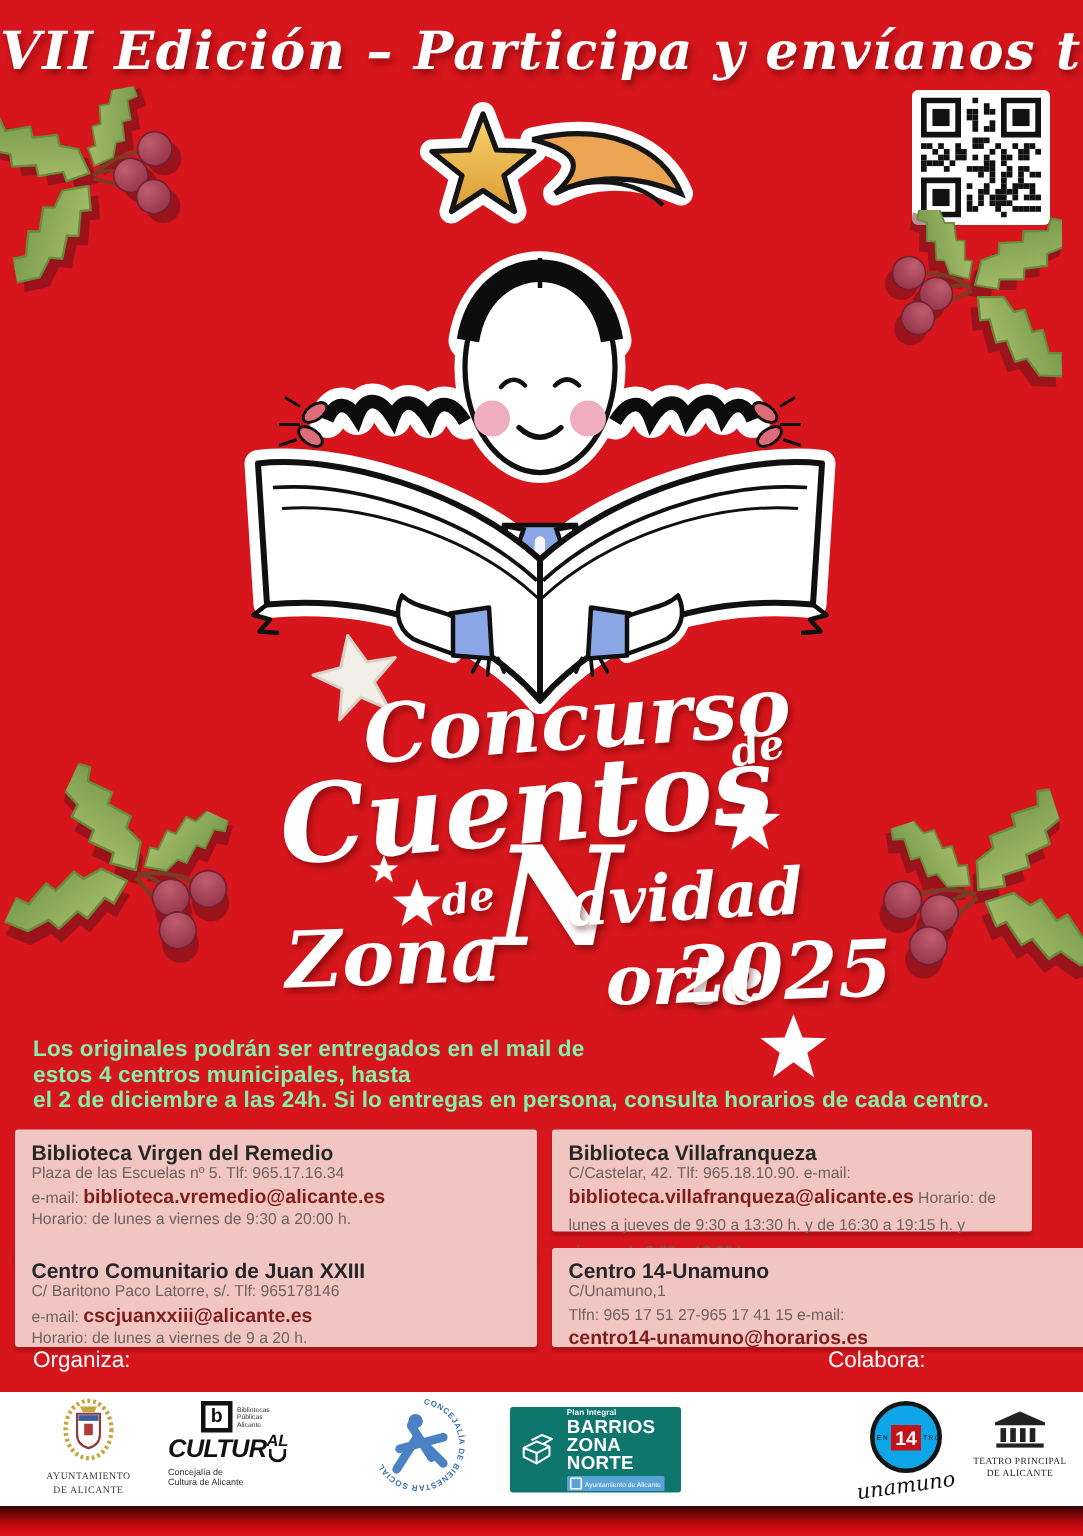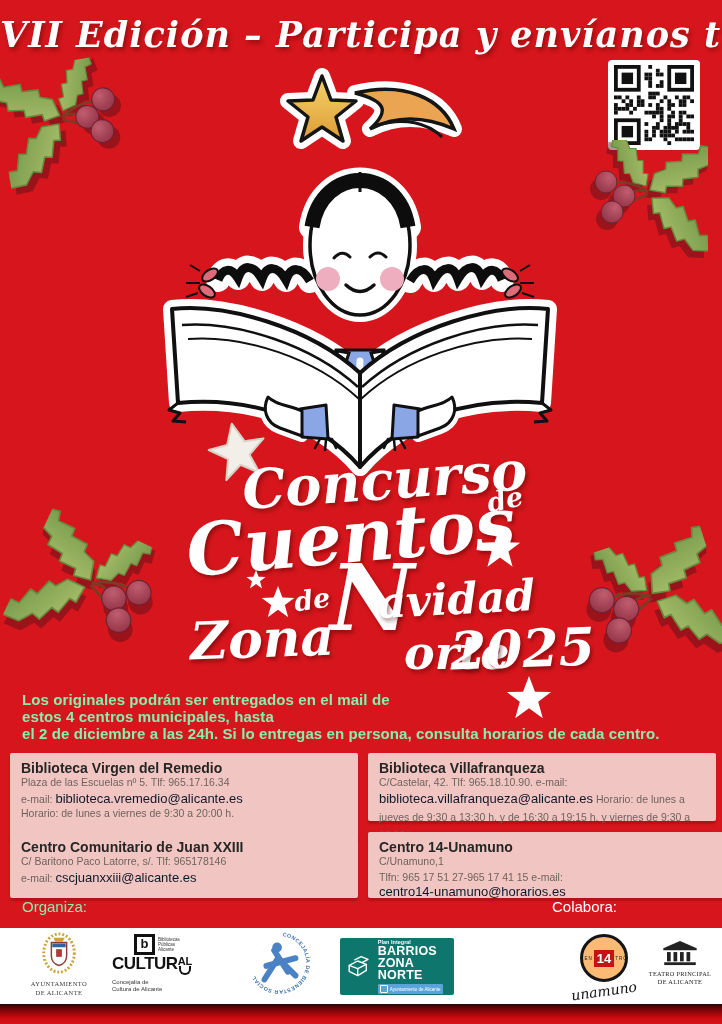--- a/index.html
+++ b/index.html
@@ -21,55 +21,55 @@
   .star{position:absolute;background:#fff;clip-path:polygon(50% 0%,63% 34%,98% 35%,70% 56%,80% 92%,50% 70%,20% 92%,30% 56%,2% 35%,37% 34%);filter:drop-shadow(2px 3px 2px rgba(60,0,0,.4));}
   .star-a{left:479px;top:528px;width:42px;height:42px;}
   .star-b{left:246px;top:570px;width:20px;height:20px;}
   .star-c{left:261px;top:586px;width:34px;height:34px;}
   .star-d{left:506px;top:676px;width:46px;height:46px;}
   
   .intro{left:22px;top:691px;width:690px;color:#86efac;font-weight:bold;font-size:15px;line-height:17px;letter-spacing:.1px;}
   
   .box{position:absolute;background:#f1c6c2;border-radius:2px;padding:7px 11px;box-sizing:border-box;box-shadow:0 3px 2px rgba(80,0,0,.25);}
   .box1{left:10px;top:753px;width:348px;height:88px;}
-  .box2{left:368px;top:753px;width:348px;height:68px;}
+  .box2{left:368px;top:753px;width:320px;height:68px;}
   .box3{left:10px;top:832px;width:348px;height:66px;}
   .box4{left:368px;top:832px;width:412px;height:66px;}
   .box .title{font-size:14px;font-weight:bold;color:#262626;line-height:16px;}
   .box .small{font-size:10.5px;color:#6e625e;line-height:13px;}
-  .box .email{font-size:13px;font-weight:normal;color:#0f172a;}
+  .box .email{font-size:13px;font-weight:bold;color:#7f1d1d;}
   .box p{margin:0;}
   .mt2{margin-top:2px;} .mt3{margin-top:3px;}
   
-  .org-label{left:22px;top:898px;color:#86efac;font-size:15px;}
+  .org-label{left:22px;top:898px;color:#ffffff;font-size:15px;}
   .col-label{left:552px;top:898px;color:#fff;font-size:15px;}
   
   .footer{left:0;top:928px;width:722px;height:76px;background:#fff;}
   .flogo{position:absolute;text-align:center;}
   .ayto{left:24px;top:3px;width:70px;}
   .ayto .cap{font-family:"Liberation Serif",serif;font-size:6.5px;color:#3a3a3a;letter-spacing:.4px;line-height:7.5px;margin-top:1px;}
   .cultural{left:112px;top:6px;width:118px;text-align:left;}
   .cult-top{display:flex;align-items:flex-start;gap:3px;margin-left:22px;}
   .bbox{display:inline-block;border:3px solid #111;font-weight:bold;font-size:13px;line-height:14px;width:15px;height:15px;text-align:center;color:#111;}
   .btiny{font-size:4.5px;color:#333;width:34px;line-height:5px;padding-top:3px;}
-  .cult-word{font-size:17px;font-weight:bold;color:#111;letter-spacing:-.5px;line-height:14px;margin-top:2px;display:flex;align-items:flex-start;}
+  .cult-word{font-size:17px;font-weight:bold;color:#111;letter-spacing:-.5px;line-height:14px;margin-top:2px;display:flex;align-items:center;font-style:italic;}
   .alu{display:inline-flex;flex-direction:column;align-items:center;margin-left:0px;}
   .cult-sup{font-size:11px;line-height:9px;letter-spacing:0;}
   .cult-u{width:8px;height:7px;border:2.5px solid #111;border-top:none;border-radius:0 0 6px 6px;}
   .cult-cap{font-size:6px;color:#333;line-height:7px;margin-top:4px;}
   .bienestar{left:243px;top:1px;width:72px;}
   .barrios{left:340px;top:10px;width:114px;height:57px;background:#0f766e;border-radius:2px;display:flex;align-items:center;padding:0 4px;box-sizing:border-box;text-align:left;}
   .bar-right{margin-left:3px;}
   .bar-plan{font-size:5.5px;color:#f2f8ff;font-weight:bold;}
   .bar-l1,.bar-l2{font-size:12.5px;font-weight:bold;color:#fff;line-height:12px;letter-spacing:.2px;}
   .bar-badge{display:flex;align-items:center;gap:2px;background:#5aa3d8;border-radius:1px;margin-top:3px;padding:1px 2px;width:fit-content;}
   .bar-badge-ico{width:6px;height:6px;border:1px solid #fff;border-radius:1px;display:inline-block;}
   .bar-badge-t{font-size:4.5px;color:#fff;line-height:5px;}
   .unamuno{left:560px;top:6px;width:88px;}
-  .una-circle{width:42px;height:42px;border:3px solid #141414;border-radius:50%;margin:0 auto;display:flex;align-items:center;justify-content:center;gap:1px;background:#fdba74;}
+  .una-circle{width:42px;height:42px;border:3px solid #141414;border-radius:50%;margin:0 auto;display:flex;align-items:center;justify-content:center;gap:1px;background:#0ea5e9;}
   .una-side{font-size:4.5px;letter-spacing:1px;color:#222;}
   .una-num{background:#c41218;color:#fff;font-weight:bold;font-size:13px;padding:1px 3px;}
   .una-script{font-family:"DejaVu Serif",serif;font-style:italic;font-size:14px;color:#111;transform:rotate(-8deg);margin-top:1px;}
   .teatro{left:646px;top:12px;width:68px;}
   .teatro .cap{font-family:"Liberation Serif",serif;font-size:6.3px;color:#222;letter-spacing:.3px;line-height:7.5px;}
   
   .bottombar{left:0;top:1004px;width:722px;height:20px;background:linear-gradient(180deg,#2e0507 0%,#7c0509 30%,#cc0b11 70%,#d9141b 100%);}
   
   .holly{position:absolute;}
   .h1{left:2px;top:62px;width:135px;height:135px;transform:rotate(-10deg);}
@@ -363,20 +363,21 @@
   <div class="box box2">
     <div class="title">Biblioteca Villafranqueza</div>
     <div class="small">C/Castelar, 42. Tlf: 965.18.10.90. e-mail:</div>
     <p class="mt3"><span class="email">biblioteca.villafranqueza@alicante.es</span><span class="small"> Horario: de lunes a jueves de 9:30 a 13:30 h. y de 16:30 a 19:15 h. y viernes de 9:30 a 13:30 h.</span></p>
   </div>
 
   <div class="box box3">
     <div class="title">Centro Comunitario de Juan XXIII</div>
     <div class="small">C/ Baritono Paco Latorre, s/. Tlf: 965178146</div>
     <p class="mt2"><span class="small">e-mail: </span><span class="email">cscjuanxxiii@alicante.es</span></p>
+    <div class="small">Horario: de lunes a viernes de 9 a 20 h.</div>
   </div>
 
   <div class="box box4">
     <div class="title">Centro 14-Unamuno</div>
     <div class="small">C/Unamuno,1</div>
     <div class="small mt3">Tlfn: 965 17 51 27-965 17 41 15 e-mail:</div>
     <div class="email">centro14-unamuno@horarios.es</div>
   </div>
 
   <div class="abs org-label">Organiza:</div>

